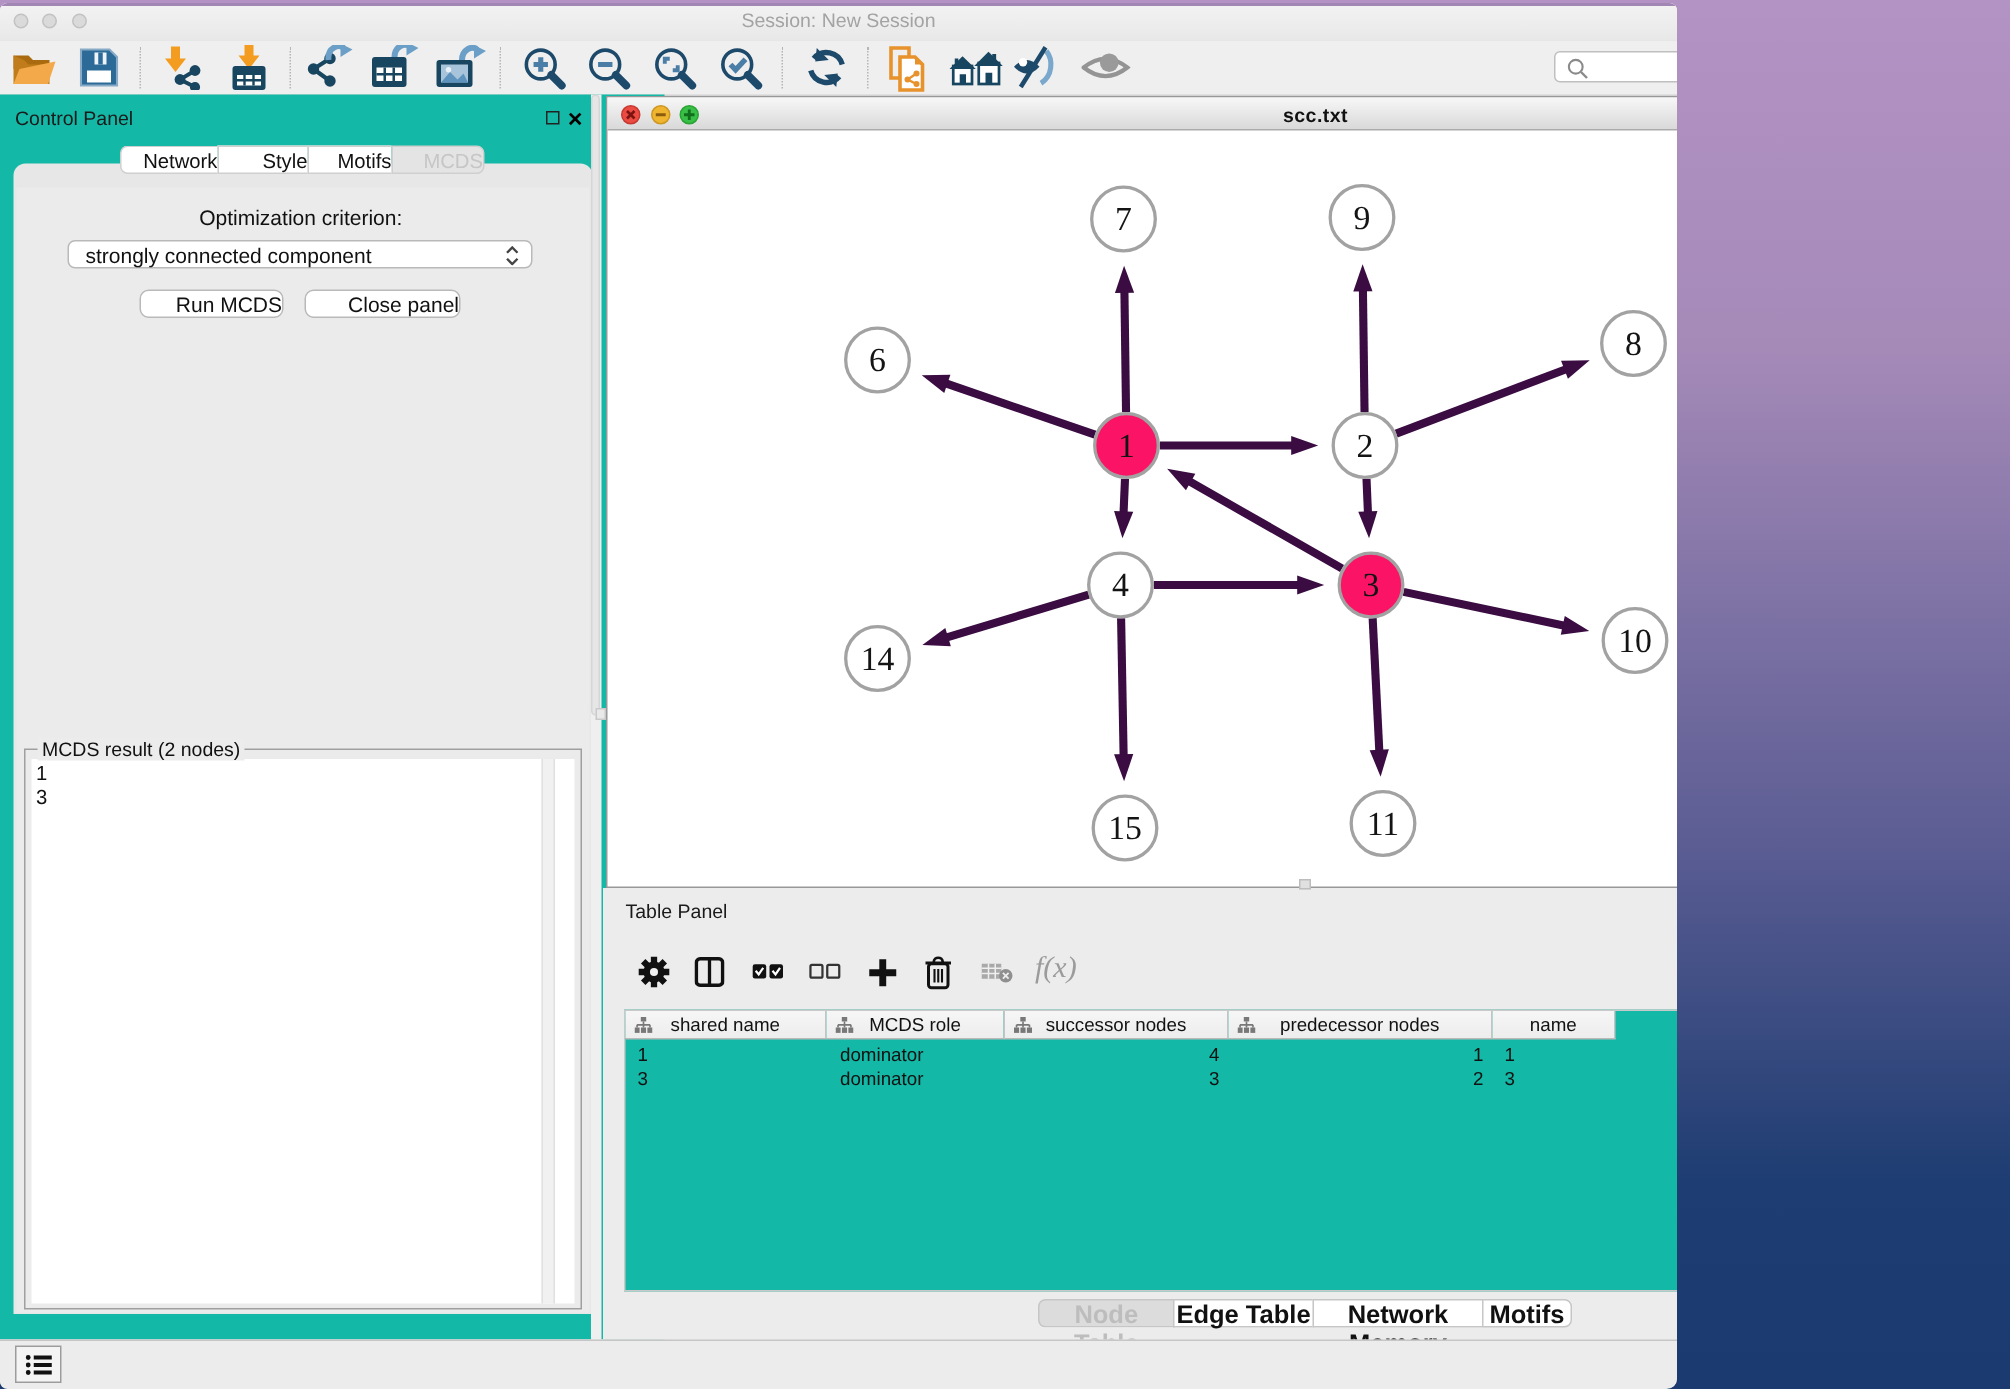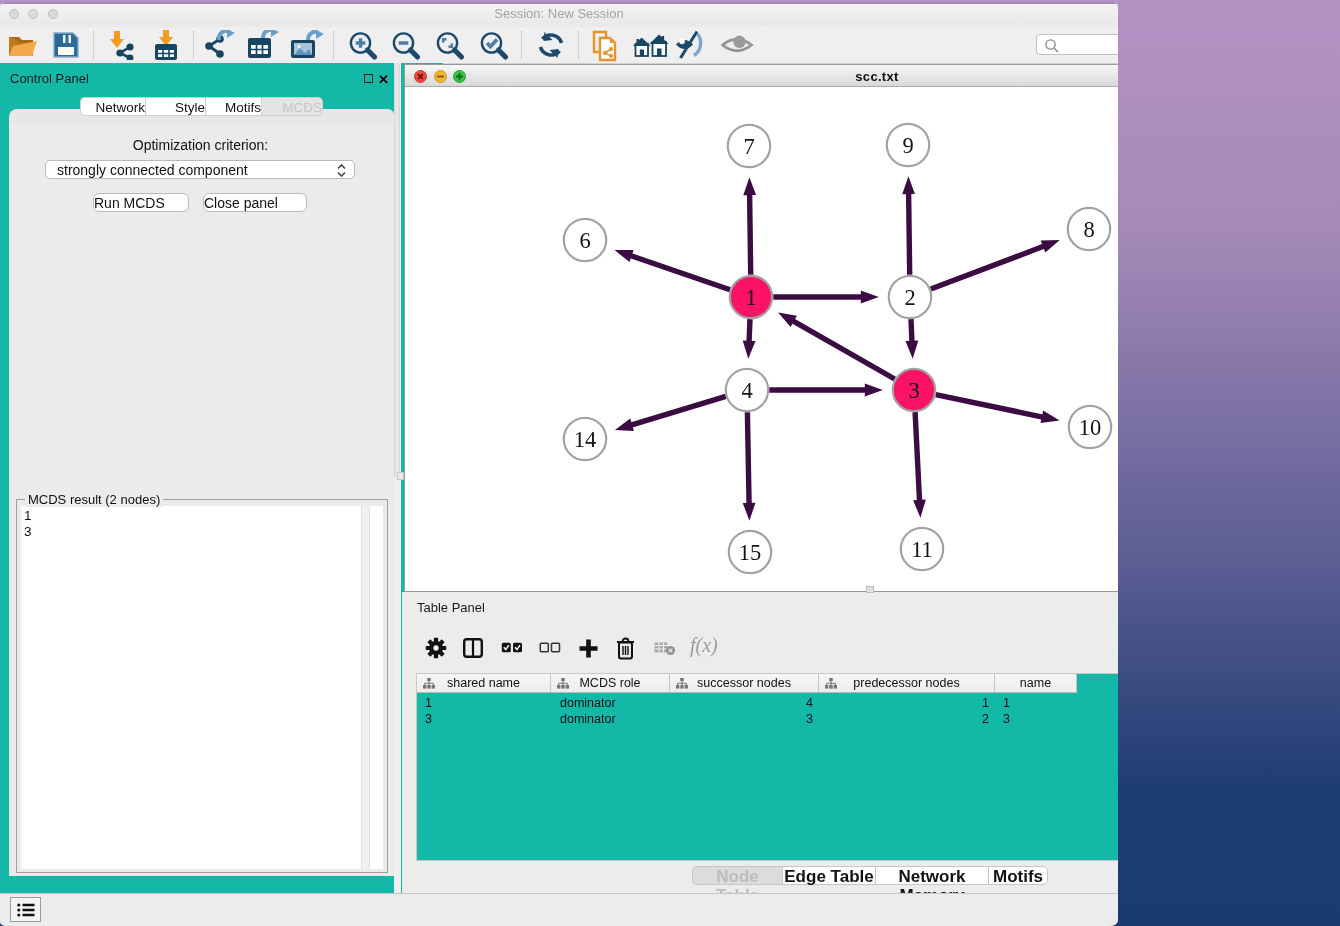--- a/index.html
+++ b/index.html
@@ -32,21 +32,21 @@
   .tabpane .inner{position:absolute;left:2px;top:16px;width:382px;height:750px;background:#ebebeb;}
   .tabs{position:absolute;top:34px;left:80px;height:20px;display:flex;font-size:13.5px;}
   .tab{border:1px solid #cfcfcf;border-right:none;background:#fff;color:#111;
        line-height:19px;height:19px;text-align:right;box-sizing:border-box;}
   .tab.first{border-radius:5px 0 0 5px;}
   .tab.last{border-right:1px solid #cfcfcf;border-radius:0 5px 5px 0;background:#e4e4e4;color:#c6c6c6;}
   #optlabel{position:absolute;left:0;top:74px;width:401px;text-align:center;font-size:14px;color:#111;}
   #combo{position:absolute;left:45px;top:97px;width:310px;height:19px;background:#fff;
      border:1px solid #b9b9b9;border-radius:5px;font-size:14px;color:#111;line-height:18px;padding-left:11px;box-sizing:border-box;}
   .btn{position:absolute;height:19px;background:#fff;border:1px solid #b9b9b9;border-radius:6px;
-     font-size:14px;color:#111;text-align:left;line-height:18px;box-sizing:border-box;}
+     font-size:14px;color:#111;text-align:right;line-height:18px;box-sizing:border-box;}
   #mcdsbox{position:absolute;left:16px;top:436px;width:370px;height:372px;border:1px solid #9f9f9f;}
   #mcdsbox .lbl{position:absolute;left:8px;top:-8px;background:#ececec;padding:0 3px;font-size:13px;color:#111;}
   #mcdsbox .ta{position:absolute;left:4px;top:6px;right:4px;bottom:3px;background:#fff;
      font-size:13.5px;color:#111;line-height:15.5px;padding:2px 0 0 3px;}
   #mcdsbox .sb{position:absolute;right:17px;top:6px;width:7px;bottom:3px;background:#f1f1f1;border-left:1px solid #e0e0e0;border-right:1px solid #e0e0e0;}
   .cpsb{position:absolute;left:394px;top:61px;width:7px;height:832px;background:#efefef;}
   .cpsb .thumb{position:absolute;left:0px;top:0;width:6px;height:414px;background:#e6e6e6;border:1px solid #d6d6d6;border-radius:3px;box-sizing:border-box;}
   
   #netframe{position:absolute;left:404px;top:62px;width:932px;height:528px;
      border:1px solid #989898;box-sizing:border-box;background:#fff;}

